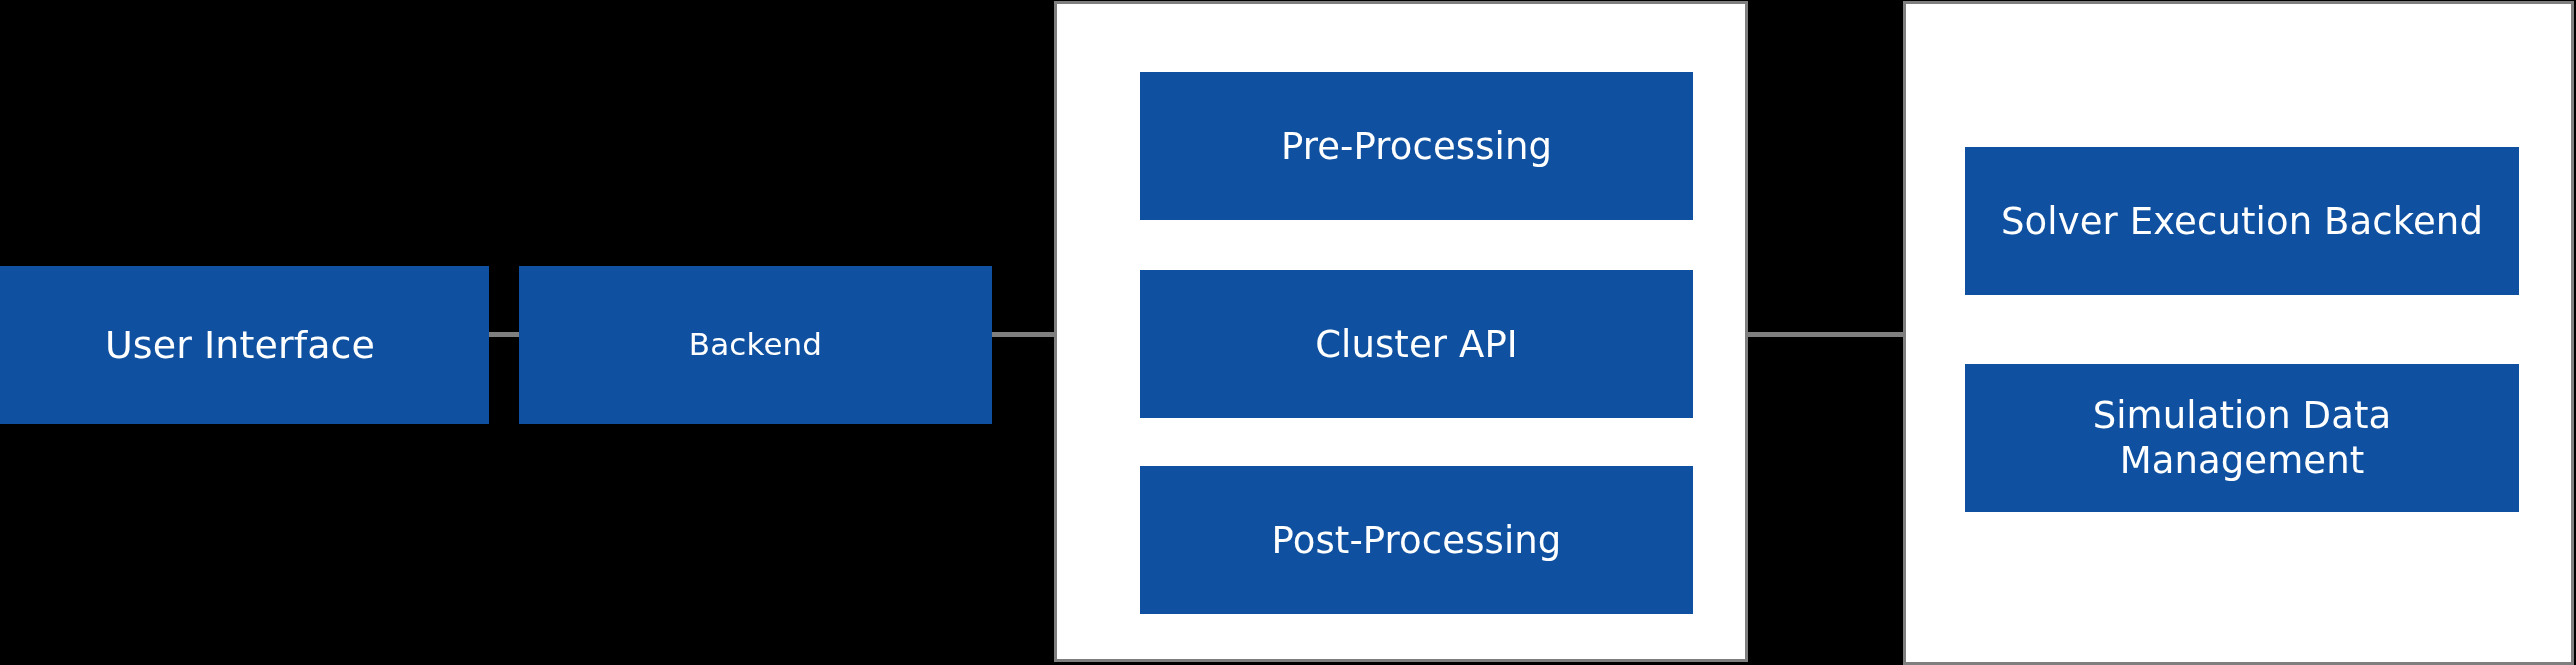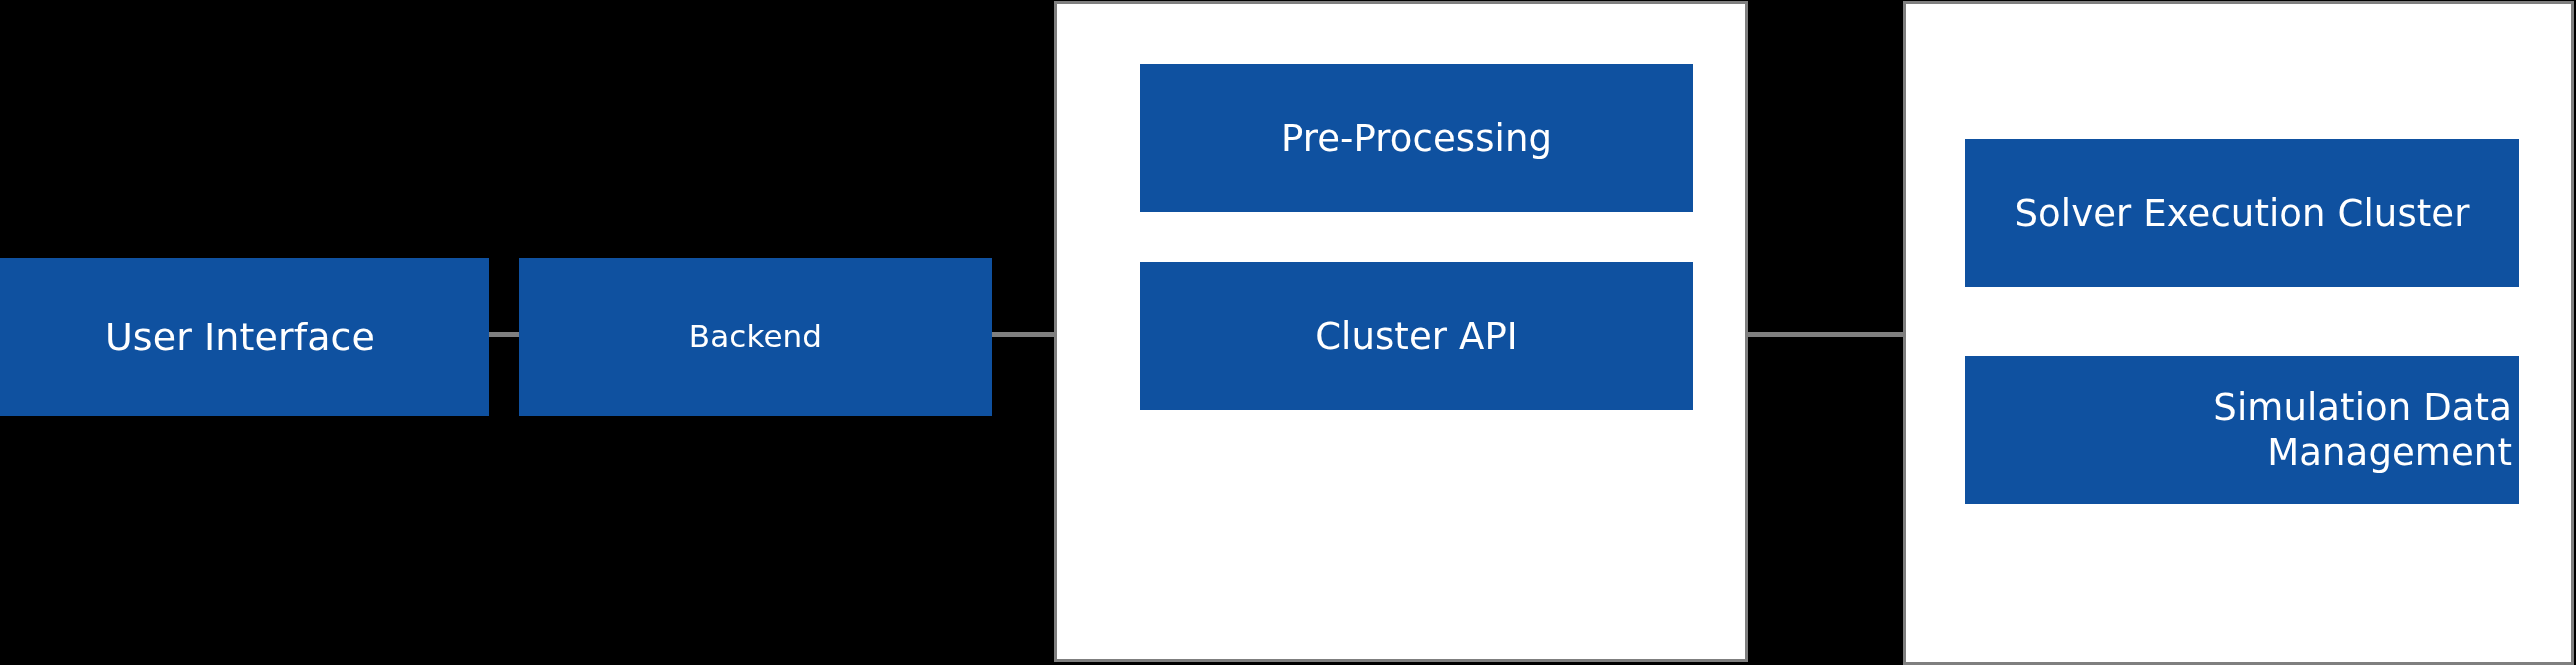--- a/index.html
+++ b/index.html
@@ -25,20 +25,21 @@
     color: #FFFFFF;
     display: flex;
     align-items: center;
     justify-content: center;
     text-align: center;
     box-sizing: border-box;
     line-height: 1.22;
     font-weight: 400;
     letter-spacing: 0.1px;
     padding: 16px 7px;
+    margin-top: 8px;
   }
   .group {
     position: absolute;
     background: #FFFFFF;
     border: 3.5px solid #7F7F7F;
     box-sizing: border-box;
   }
   .connector {
     position: absolute;
     background: #7F7F7F;
@@ -100,39 +101,40 @@
     top: 1.4px;
     width: 671px;
     height: 664px;
   }
   #group-infrastructure .node {
     left: 59px;
     width: 554px;
     font-size: 37px;
   }
   #node-solver-execution-cluster { top: 135px; height: 148px; }
-  #node-simulation-data-management { top: 352px; height: 148px; text-align: right; }
+  #node-simulation-data-management { top: 352px; height: 148px; }
 </style>
 </head>
 <body>
 
 <div id="diagram">
 
   <div class="connector" id="connector-ui-backend"></div>
   <div class="connector" id="connector-backend-services"></div>
   <div class="connector" id="connector-services-infra"></div>
 
   <div class="node" id="node-user-interface">User Interface</div>
 
   <div class="node" id="node-backend">Backend</div>
 
   <div class="group" id="group-services">
     <div class="node" id="node-pre-processing">Pre-Processing</div>
     <div class="node" id="node-solver-api">Cluster API</div>
+    <div class="node" id="node-post-processing">Post-Processing</div>
   </div>
 
   <div class="group" id="group-infrastructure">
-    <div class="node" id="node-solver-execution-cluster">Solver Execution Cluster</div>
+    <div class="node" id="node-solver-execution-cluster">Solver Execution Backend</div>
     <div class="node" id="node-simulation-data-management">Simulation Data Management</div>
   </div>
 
 </div>
 
 
 </body></html>

